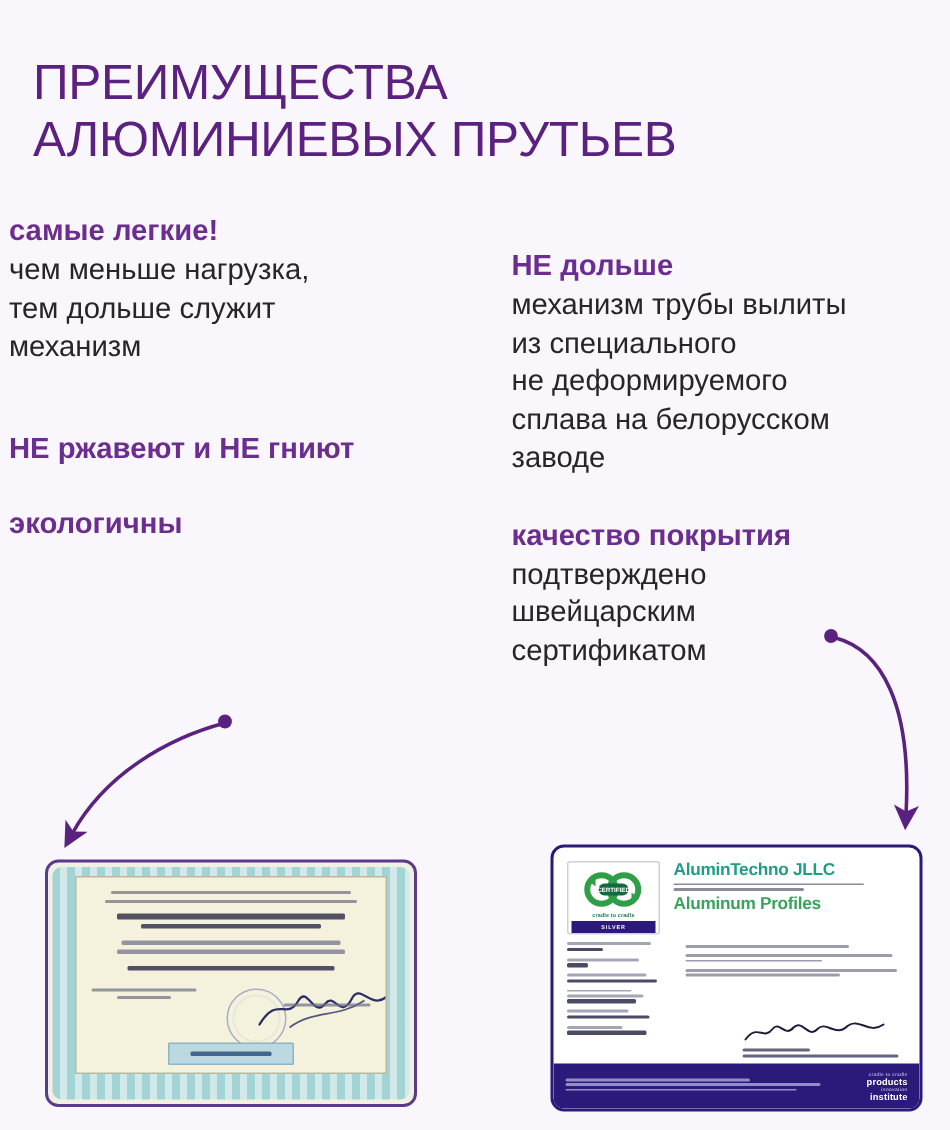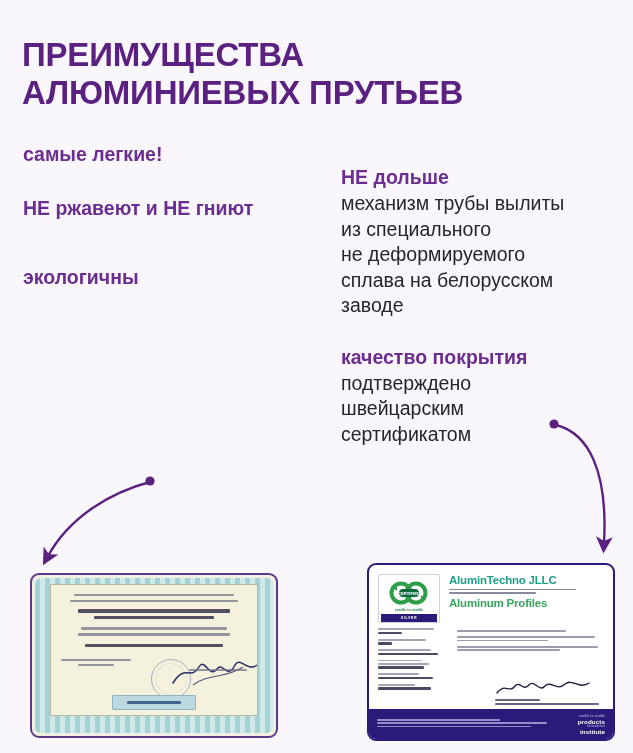--- a/index.html
+++ b/index.html
@@ -24,31 +24,31 @@
     overflow: hidden;
   }
 
   
   .title {
     position: absolute;
     left: 22px;
     top: 14px;
     width: 600px;
     color: #5b2180;
-    font-weight: bold;
+    font-weight: normal;
     font-size: 33px;
     line-height: 38px;
     letter-spacing: -0.2px;
     white-space: pre-line;
   }
 
   
   .col-left {
     position: absolute;
-    left: 23px;
+    left: 6px;
     top: 142px;
     width: 310px;
   }
   .col-right {
     position: absolute;
     left: 341px;
     top: 165px;
     width: 282px;
   }
 
@@ -315,25 +315,28 @@
 <body>
 
 <div class="page">
 
   <h1 class="title">ПРЕИМУЩЕСТВА
 АЛЮМИНИЕВЫХ ПРУТЬЕВ</h1>
 
   <div class="col-left">
     <div class="block">
       <div class="block-head">самые легкие!</div>
-    </div>
-    <div class="block" style="margin-top:30px;">
+      <div class="block-body">чем меньше нагрузка,
+тем дольше служит
+механизм</div>
+    </div>
+    <div class="block" style="margin-top:42px;">
       <div class="block-head">НЕ ржавеют и НЕ гниют</div>
     </div>
-    <div class="block" style="margin-top:45px;">
+    <div class="block" style="margin-top:26px;">
       <div class="block-head">экологичны</div>
     </div>
   </div>
 
   <div class="col-right">
     <div class="block">
       <div class="block-head">НЕ дольше</div>
       <div class="block-body">механизм трубы вылиты
 из специального
 не деформируемого

